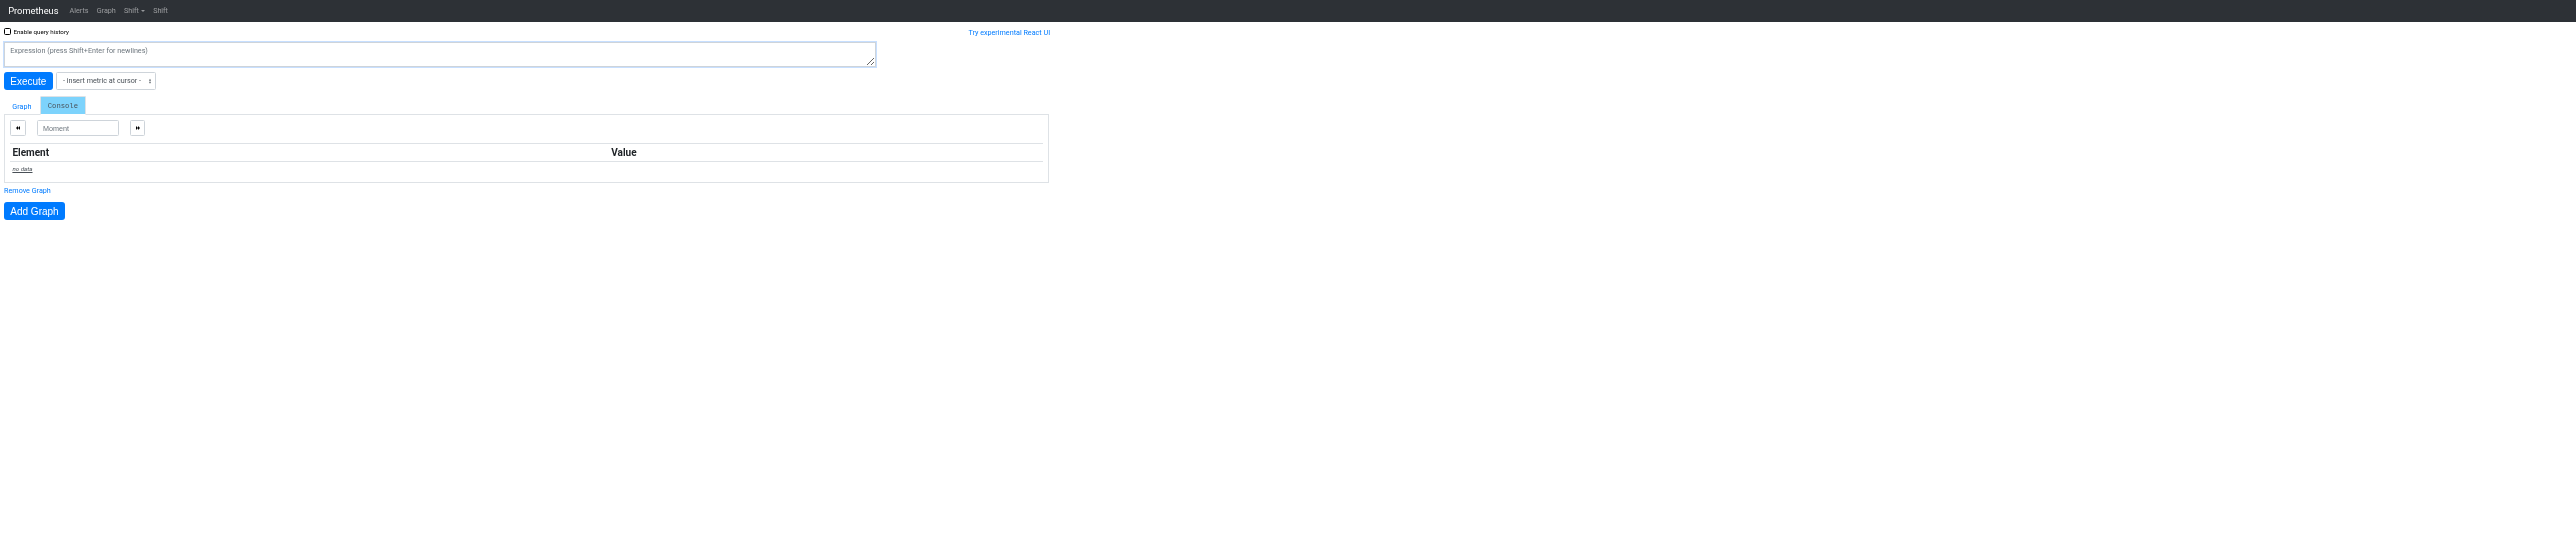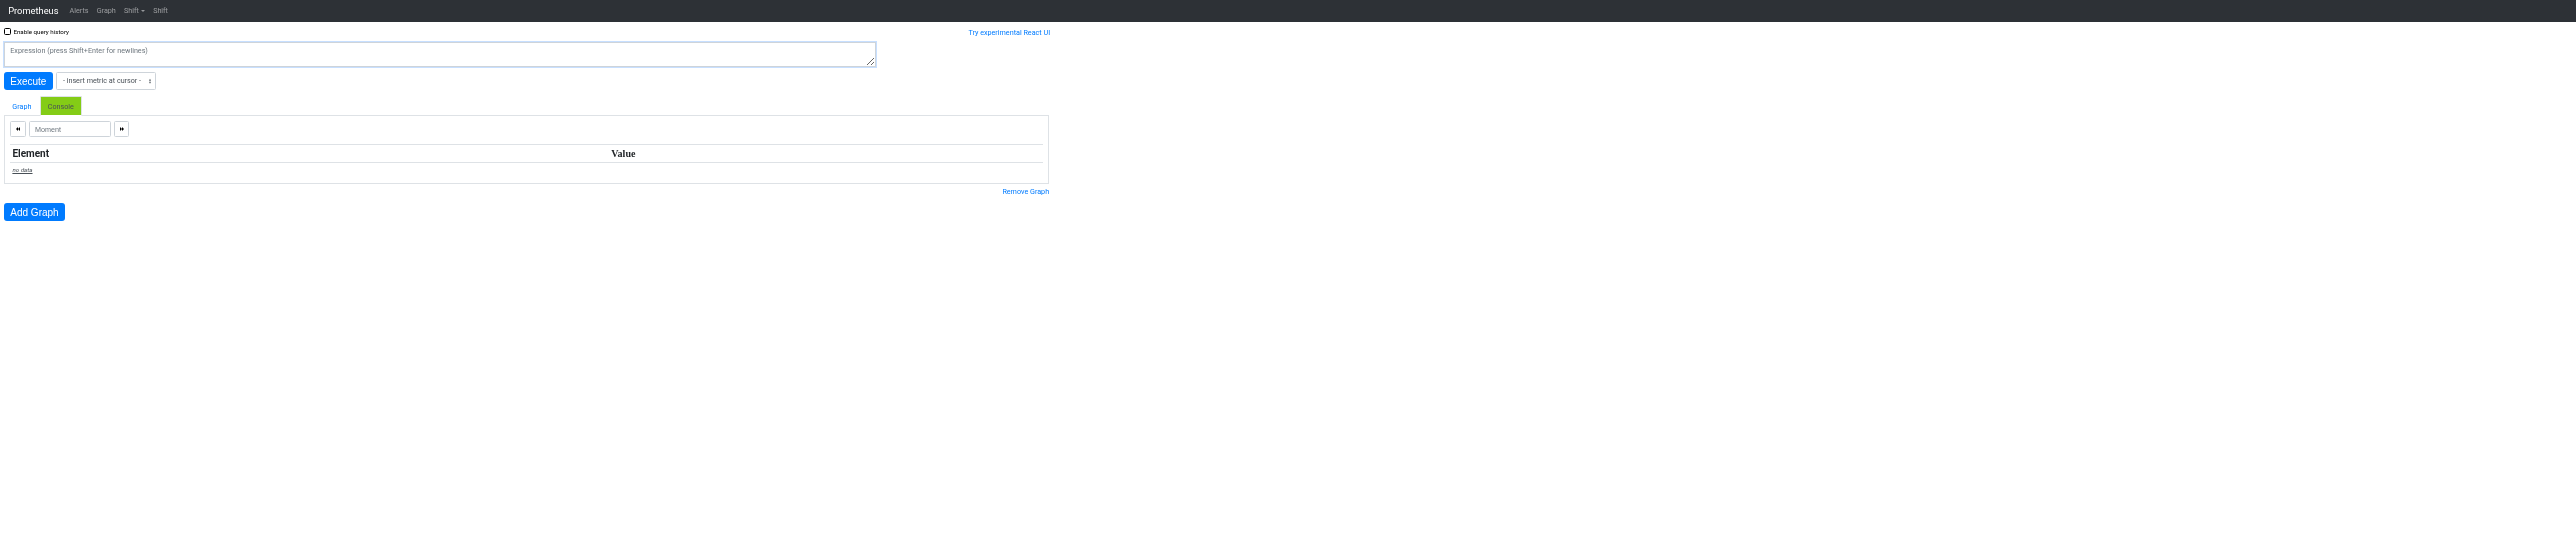--- a/index.html
+++ b/index.html
@@ -156,32 +156,33 @@
       border-bottom: none;
       margin-bottom: -0.5px;
     }
     .tab.inactive {
       color: #007bff;
     }
     .tab.active {
       color: #495057;
       border-color: #dee2e6;
       border-bottom: 0.5px solid #fff;
-      background: #84cc16;
+      background: #7dd3fc;
       border-radius: 1.5px 1.5px 0 0;
+      font-family: Liberation Mono, monospace;
     }
     .panel {
       border: 0.5px solid #dee2e6;
       border-top: none;
       width: 1045px;
       padding: 5.2px;
     }
     .moment-row {
       display: flex;
-      gap: 3px;
+      gap: 11px;
       margin-bottom: 7.2px;
     }
     .step-btn {
       border: 0.5px solid #ced4da;
       background: #fff;
       width: 15.5px;
       height: 15.5px;
       border-radius: 1.5px;
       cursor: pointer;
       display: flex;
@@ -227,24 +228,24 @@
       border-top: 0.5px solid #dee2e6;
     }
     .result-table td {
       padding: 3.1px 2.1px;
       font-size: 6.2px;
       font-style: italic;
       color: #495057;
       text-decoration: underline;
     }
     .th-element { width: 58%; }
-    .th-value { width: 42%; font-family: Liberation Serif, serif; }
+    .th-value { width: 42%; }
     .remove-row {
       width: 1045px;
-      text-align: right;
+      text-align: left;
       padding: 3.1px 0 5.2px 0;
     }
     .add-graph-row {
       padding-top: 2.1px;
     }
   </style>
 </head>
 <body>
 
 <div class="navbar">

